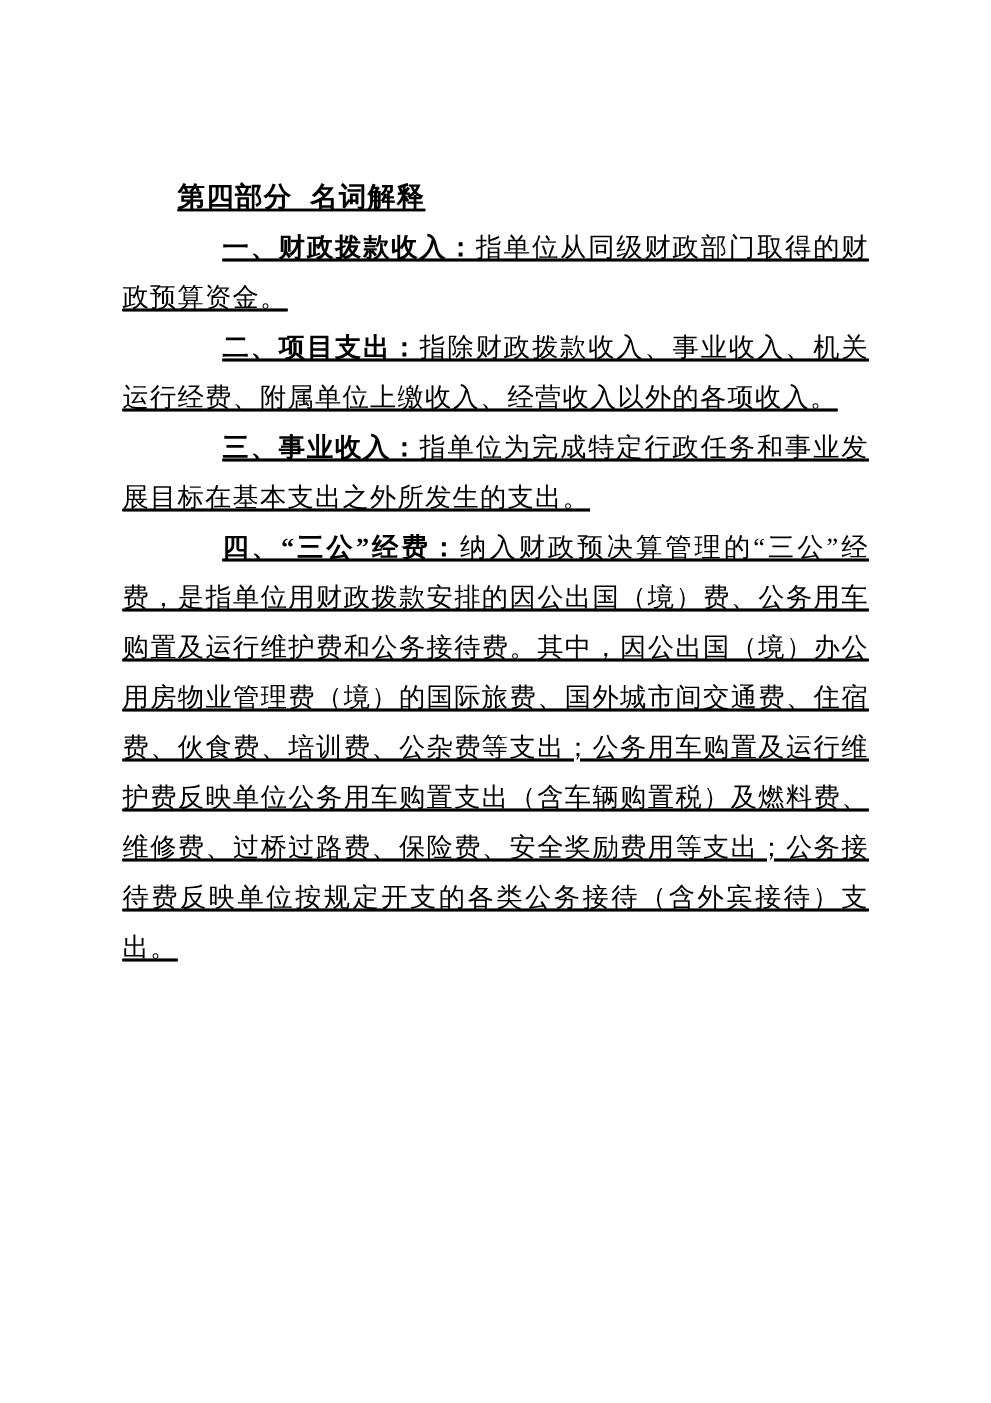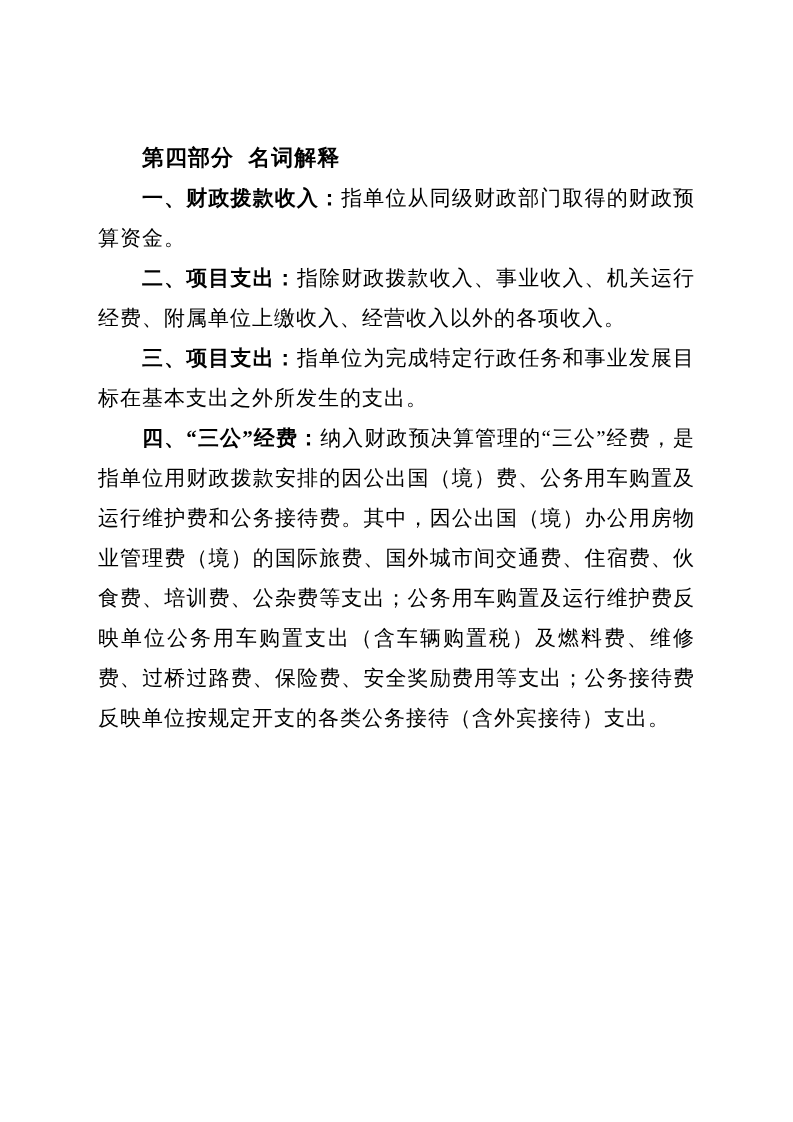--- a/index.html
+++ b/index.html
@@ -1,15 +1,15 @@
 <!DOCTYPE html>
 <html><head>
 <meta charset="utf-8">
 <style>
-  * { margin: 0; padding: 0; box-sizing: border-box; }
+  * { margin: 0; padding: 0; box-sizing: border-box; text-decoration: underline; }
   html, body { background: #ffffff; }
   .page {
     position: relative;
     width: 793px;
     height: 1122px;
     background: #ffffff;
     overflow: hidden;
     font-family: "Liberation Serif", serif;
     color: #000000;
   }
@@ -30,33 +30,34 @@
   }
   .para {
     font-size: 21px;
     line-height: 40px;
     letter-spacing: 1px;
     text-align: justify;
     text-indent: 44px;
   }
   .para .lead {
     font-weight: bold;
+    margin-left: 36px;
   }
 </style>
 </head>
 <body>
 
 <div class="page">
   <div class="content">
 
     <div class="doc-heading">第四部分  名词解释</div>
 
     <p class="para"><span class="lead">一、财政拨款收入：</span><span>指单位从同级财政部门取得的财政预算资金。</span></p>
 
     <p class="para"><span class="lead">二、项目支出：</span><span>指除财政拨款收入、事业收入、机关运行经费、附属单位上缴收入、经营收入以外的各项收入。</span></p>
 
-    <p class="para"><span class="lead">三、项目支出：</span><span>指单位为完成特定行政任务和事业发展目标在基本支出之外所发生的支出。</span></p>
+    <p class="para"><span class="lead">三、事业收入：</span><span>指单位为完成特定行政任务和事业发展目标在基本支出之外所发生的支出。</span></p>
 
     <p class="para"><span class="lead">四、“三公”经费：</span><span>纳入财政预决算管理的“三公”经费，是指单位用财政拨款安排的因公出国（境）费、公务用车购置及运行维护费和公务接待费。其中，因公出国（境）办公用房物业管理费（境）的国际旅费、国外城市间交通费、住宿费、伙食费、培训费、公杂费等支出；公务用车购置及运行维护费反映单位公务用车购置支出（含车辆购置税）及燃料费、维修费、过桥过路费、保险费、安全奖励费用等支出；公务接待费反映单位按规定开支的各类公务接待（含外宾接待）支出。</span></p>
 
 
   </div>
 </div>
 
 </body></html>

